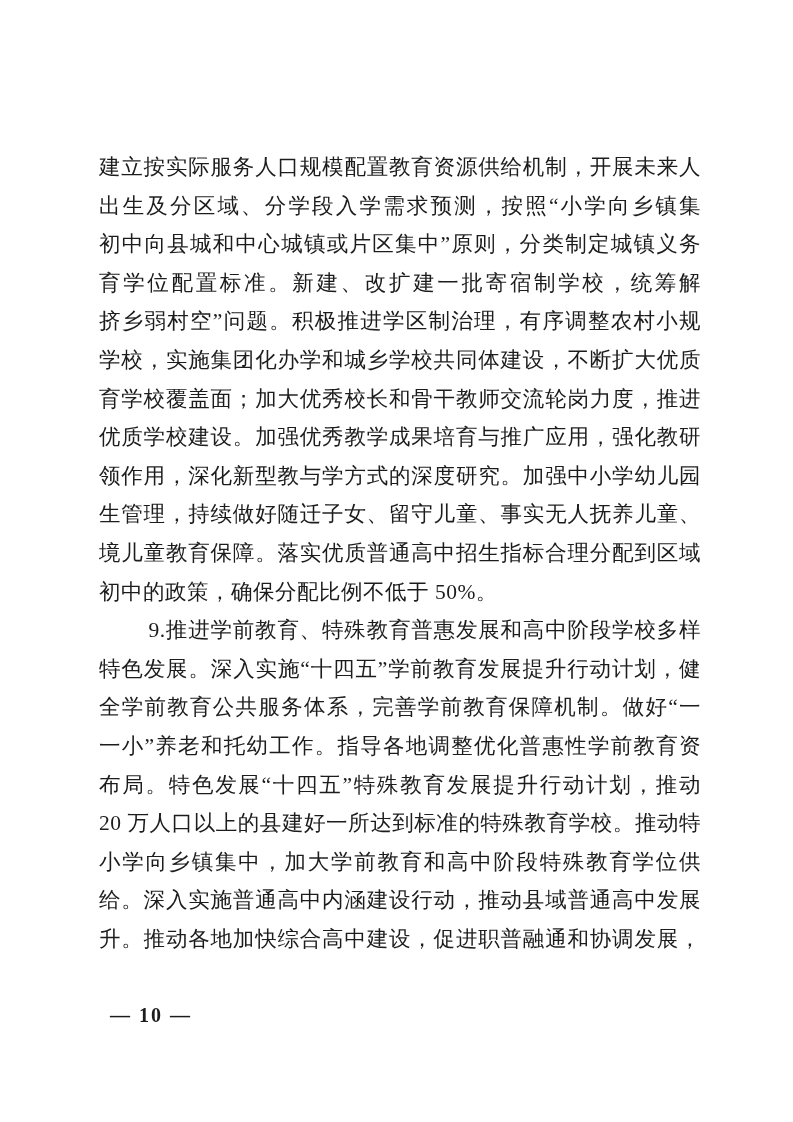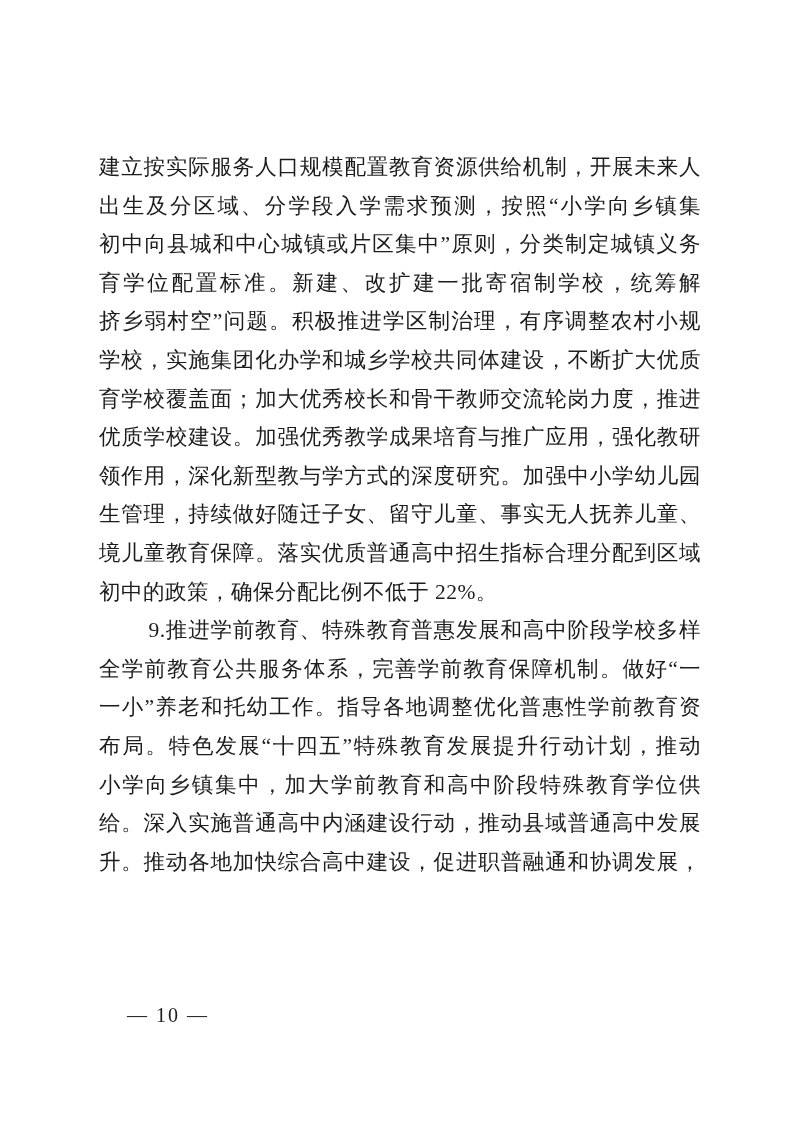--- a/index.html
+++ b/index.html
@@ -34,47 +34,50 @@
   }
   .line.last {
     text-align: left;
     text-align-last: left;
   }
   .line.indent {
     text-indent: 2.3em;
   }
   .page-number {
     position: absolute;
-    left: 127px;
+    left: 110px;
     top: 1001px;
     font-size: 20px;
     line-height: 28px;
     color: #1c1c1c;
     letter-spacing: 2px;
+    font-weight: bold;
   }
 </style>
 </head>
 <body>
 
 <div class="page">
   <div class="text-block">
       <div class="line">建立按实际服务人口规模配置教育资源供给机制，开展未来人口</div>
       <div class="line">出生及分区域、分学段入学需求预测，按照“小学向乡镇集中、</div>
       <div class="line">初中向县城和中心城镇或片区集中”原则，分类制定城镇义务教</div>
       <div class="line">育学位配置标准。新建、改扩建一批寄宿制学校，统筹解决“城</div>
       <div class="line">挤乡弱村空”问题。积极推进学区制治理，有序调整农村小规模</div>
       <div class="line">学校，实施集团化办学和城乡学校共同体建设，不断扩大优质教</div>
       <div class="line">育学校覆盖面；加大优秀校长和骨干教师交流轮岗力度，推进新</div>
       <div class="line">优质学校建设。加强优秀教学成果培育与推广应用，强化教研引</div>
       <div class="line">领作用，深化新型教与学方式的深度研究。加强中小学幼儿园招</div>
       <div class="line">生管理，持续做好随迁子女、留守儿童、事实无人抚养儿童、困</div>
       <div class="line">境儿童教育保障。落实优质普通高中招生指标合理分配到区域内</div>
-      <div class="line last">初中的政策，确保分配比例不低于 22%。</div>
+      <div class="line last">初中的政策，确保分配比例不低于 50%。</div>
       <div class="line indent">9.推进学前教育、特殊教育普惠发展和高中阶段学校多样化</div>
+      <div class="line">特色发展。深入实施“十四五”学前教育发展提升行动计划，健</div>
       <div class="line">全学前教育公共服务体系，完善学前教育保障机制。做好“一老</div>
       <div class="line">一小”养老和托幼工作。指导各地调整优化普惠性学前教育资源</div>
       <div class="line">布局。特色发展“十四五”特殊教育发展提升行动计划，推动</div>
+      <div class="line">20 万人口以上的县建好一所达到标准的特殊教育学校。推动特</div>
       <div class="line">小学向乡镇集中，加大学前教育和高中阶段特殊教育学位供</div>
       <div class="line">给。深入实施普通高中内涵建设行动，推动县域普通高中发展提</div>
       <div class="line">升。推动各地加快综合高中建设，促进职普融通和协调发展，促</div>
     </div>
   <div class="page-number">— 10 —</div>
 </div>
 
 </body></html>

